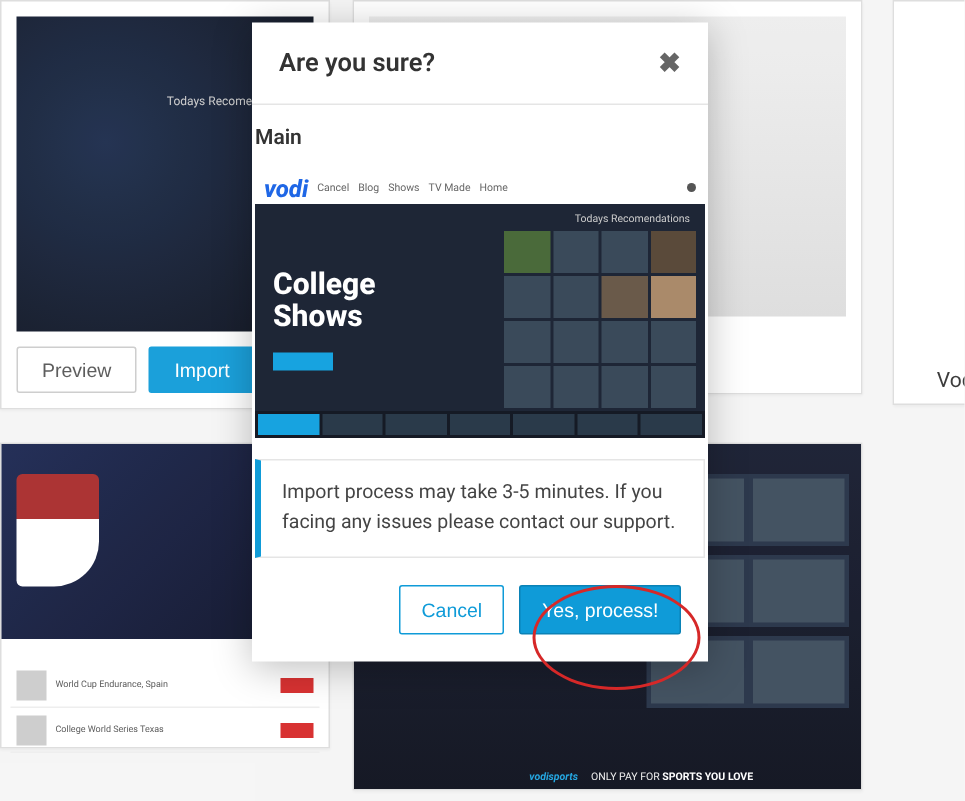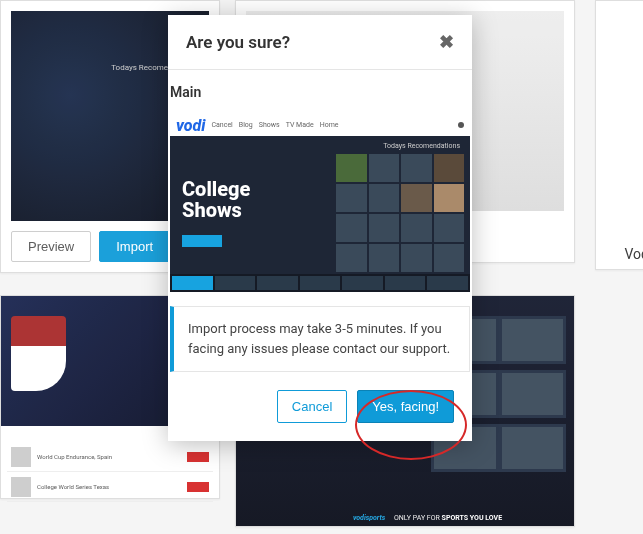--- a/index.html
+++ b/index.html
@@ -286,17 +286,17 @@
           <div></div>
           <div></div>
           <div></div>
       </div>
     </div>
 
     <div class="info-box">Import process may take 3-5 minutes. If you facing any issues please contact our support.</div>
   </div>
   <div class="modal-footer">
     <button class="btn-cancel">Cancel</button>
-    <button class="btn-confirm">Yes, facing!</button>
+    <button class="btn-confirm">Yes, process!</button>
   </div>
 </div>
 
 <div class="annotation-circle"></div>
 
 </body></html>

